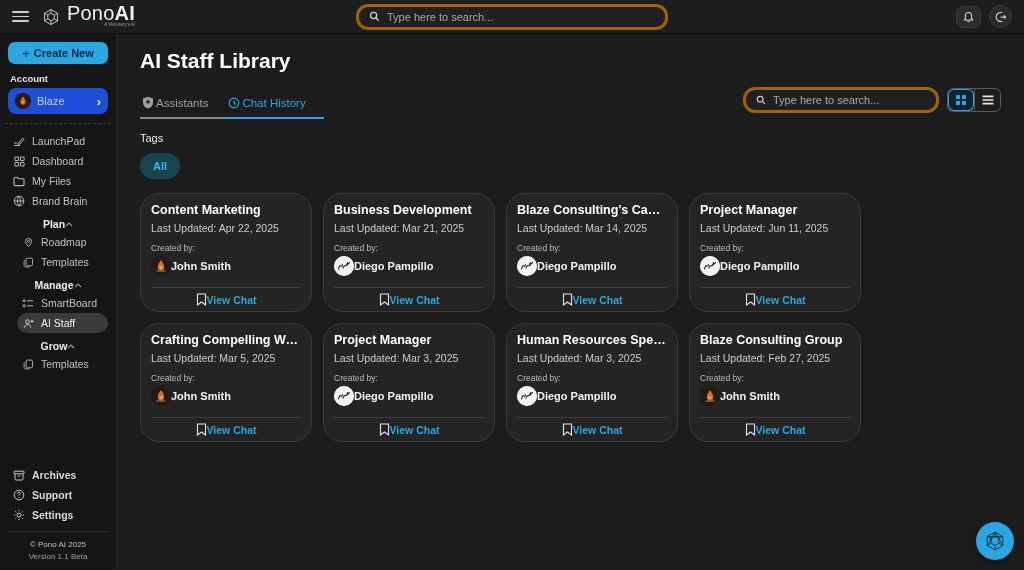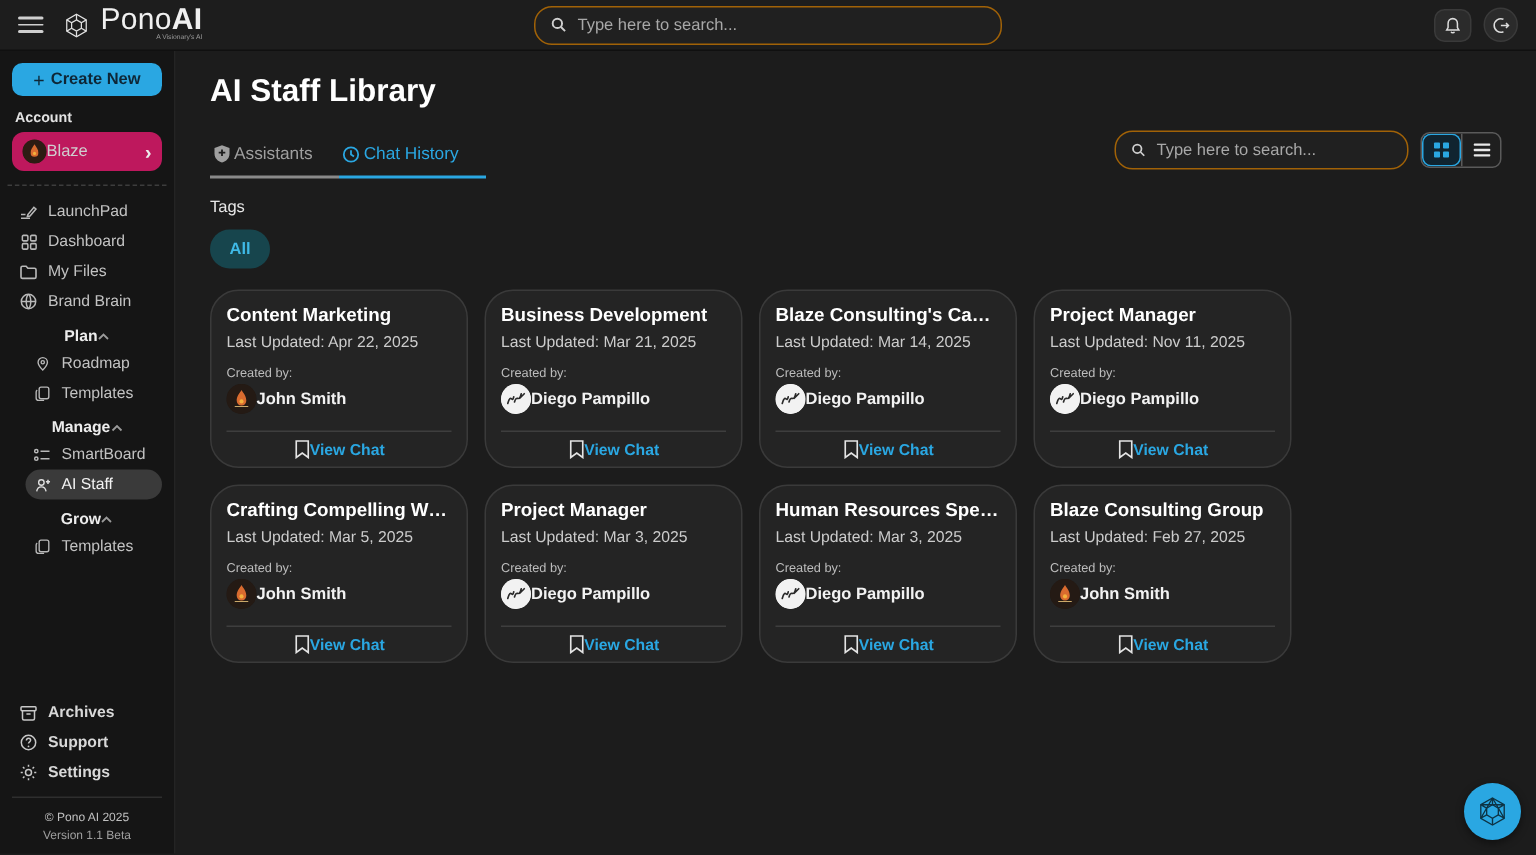--- a/index.html
+++ b/index.html
@@ -19,21 +19,21 @@
   .tb-left { display:flex; align-items:center; gap:12px; flex:1; }
   .hamburger { width:17px; cursor:pointer; }
   .hamburger div { height:1.8px; background:#cfcfcf; margin:3px 0; border-radius:1px; }
   .logo-wrap { display:flex; align-items:center; gap:6px; }
   .brand-col { display:flex; flex-direction:column; align-items:flex-end; }
   .brand { font-size:20px; color:#f0f0f0; letter-spacing:.2px; line-height:15px; }
   .brand b { font-weight:800; }
   .tagline { font-size:4.5px; color:#9a9a9a; margin-top:1px; }
   .tb-center { width:312px; }
   .search-pill {
-    height:26px; border:1px solid #a16207; border-radius:12px; background:#202020;
+    height:26px; border:3px solid #a16207; border-radius:12px; background:#202020;
     display:flex; align-items:center; gap:7px; padding:0 10px;
   }
   .search-pill input {
     flex:1; background:transparent; border:none; outline:none;
     color:#cfcfcf; font-size:11px; font-family:inherit;
   }
   .search-pill input::placeholder { color:#a8a8a8; }
   .tb-right { flex:1; display:flex; align-items:center; justify-content:flex-end; gap:8px; }
   .upgrade-btn {
     height:22px; border:none; border-radius:12px; background:var(--accent);
@@ -53,22 +53,22 @@
     display:flex; flex-direction:column; padding:8px 8px 6px;
   }
   .create-btn {
     height:22px; border:none; border-radius:7px; background:var(--accent);
     color:#0e2636; font-size:11px; font-weight:700; font-family:inherit;
     display:flex; align-items:center; justify-content:center; gap:4px; cursor:pointer;
   }
   .create-plus { font-size:13px; font-weight:400; }
   .account-label { font-size:9.5px; font-weight:700; color:#e2e2e2; margin:9px 2px 4px; }
   .account-row {
-    height:26px; background:#be185d; border-radius:8px; display:flex;
-    align-items:center; padding:0 7px; font-size:11px; color:#cfcfcf; cursor:pointer;
+    height:26px; background:#1d4ed8; border-radius:8px; display:flex;
+    align-items:center; gap:6px; padding:0 7px; font-size:11px; color:#cfcfcf; cursor:pointer;
   }
   .account-avatar { width:16px; height:16px; border-radius:50%; background:#2d1d15; overflow:hidden; flex:none; }
   .account-chevron { margin-left:auto; color:#ececec; font-size:13px; font-weight:700; line-height:1; }
   .dashed { border-top:1px dashed #3d3d3d; margin:9px -3px 7px; }
   .nav-item {
     display:flex; align-items:center; gap:7px; height:20px; font-size:10.5px;
     color:#c2c2c2; padding:0 5px; border-radius:10px; cursor:pointer; flex:none;
   }
   .nav-item .nicon { width:12px; display:flex; justify-content:center; flex:none; }
   .section-head {
@@ -505,21 +505,21 @@
         <svg width="11" height="13" viewBox="0 0 11 13" fill="none" stroke="#e4e4e4" stroke-width="1.1">
           <path d="M1.5 1 H9.5 V12 L5.5 9 L1.5 12 Z"></path>
         </svg>
       </span>
       <a class="view-chat">View Chat</a>
     </div>
   </div>
 
   <div class="card">
     <div class="card-title">Project Manager</div>
-    <div class="card-updated">Last Updated: Nov 11, 2025</div>
+    <div class="card-updated">Last Updated: Jun 11, 2025</div>
     <div class="card-created">Created by:</div>
     <div class="card-author">
 
       <span class="avatar avatar-variant av-diego">
         <svg width="20" height="20" viewBox="0 0 20 20">
                 <circle cx="10" cy="10" r="10" fill="#f2f2f2"></circle>
           <path d="M4.5 13 C6.5 5.5 7.5 13.5 8.5 8.5 M9 12 C10.5 6.5 12 13 13.5 6.5 M12.5 9.5 L15.5 6.5" stroke="#2a2a2a" stroke-width="1.1" fill="none" stroke-linecap="round"></path>
         </svg>
       </span>
       <span class="author-name">Diego Pampillo</span>

